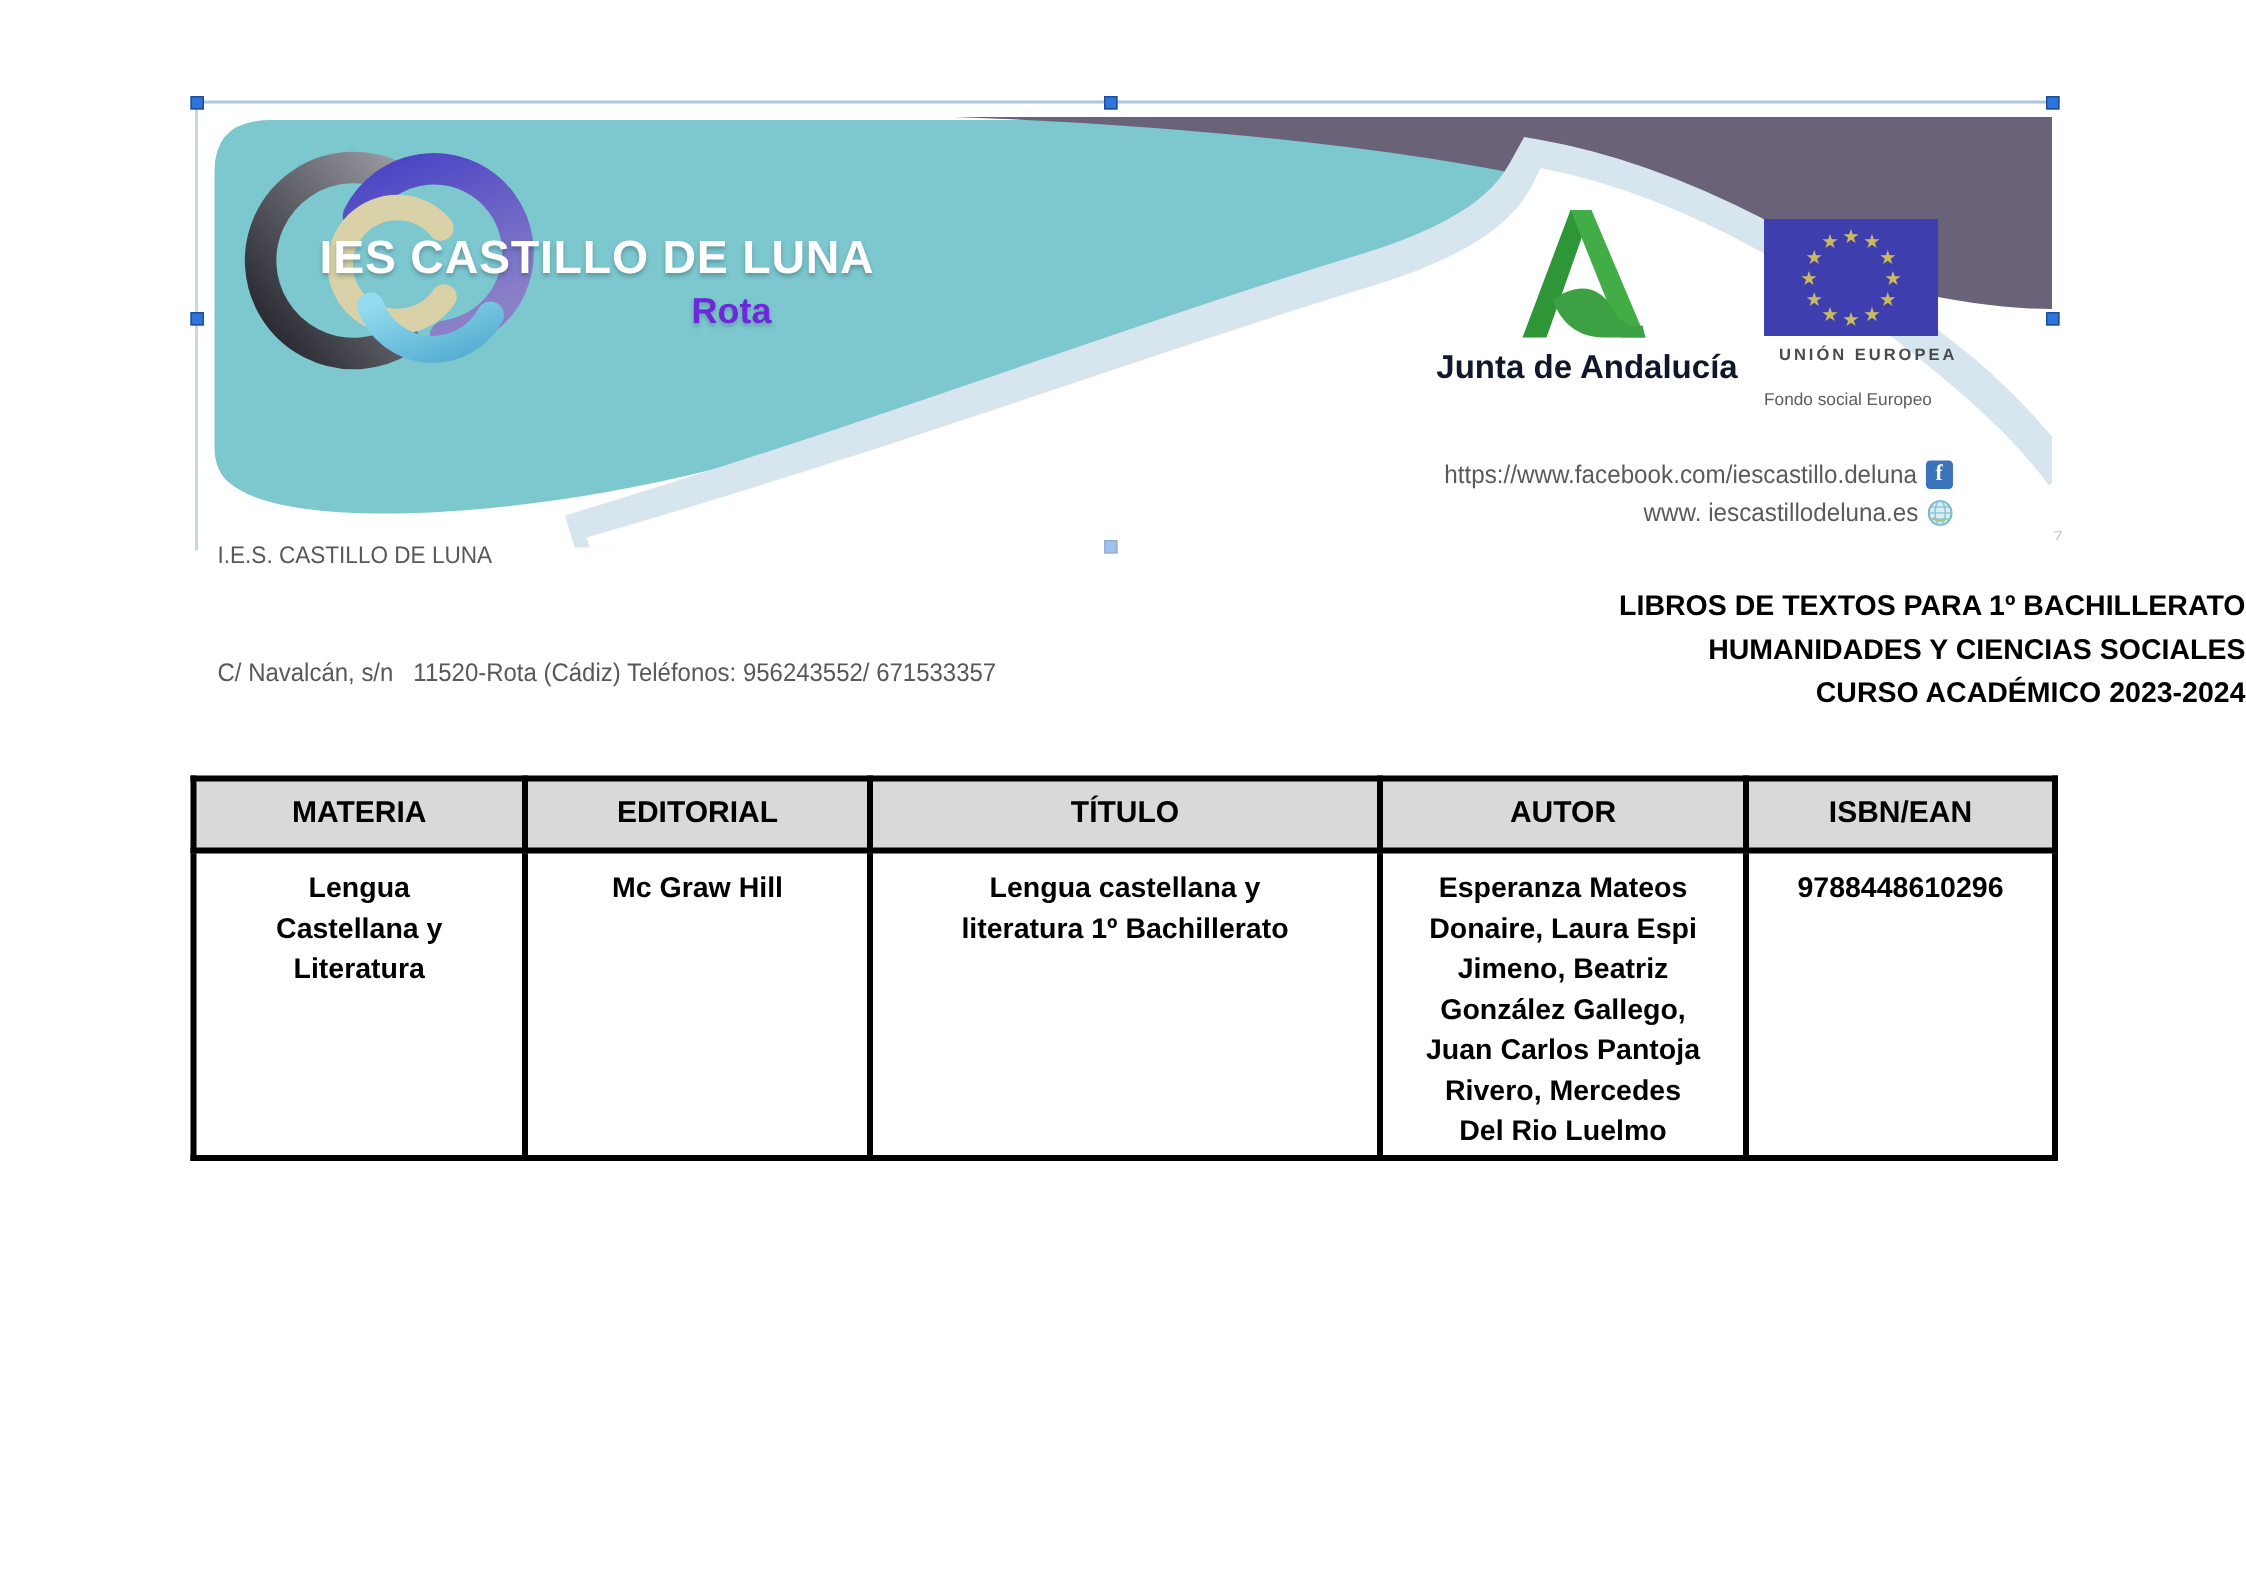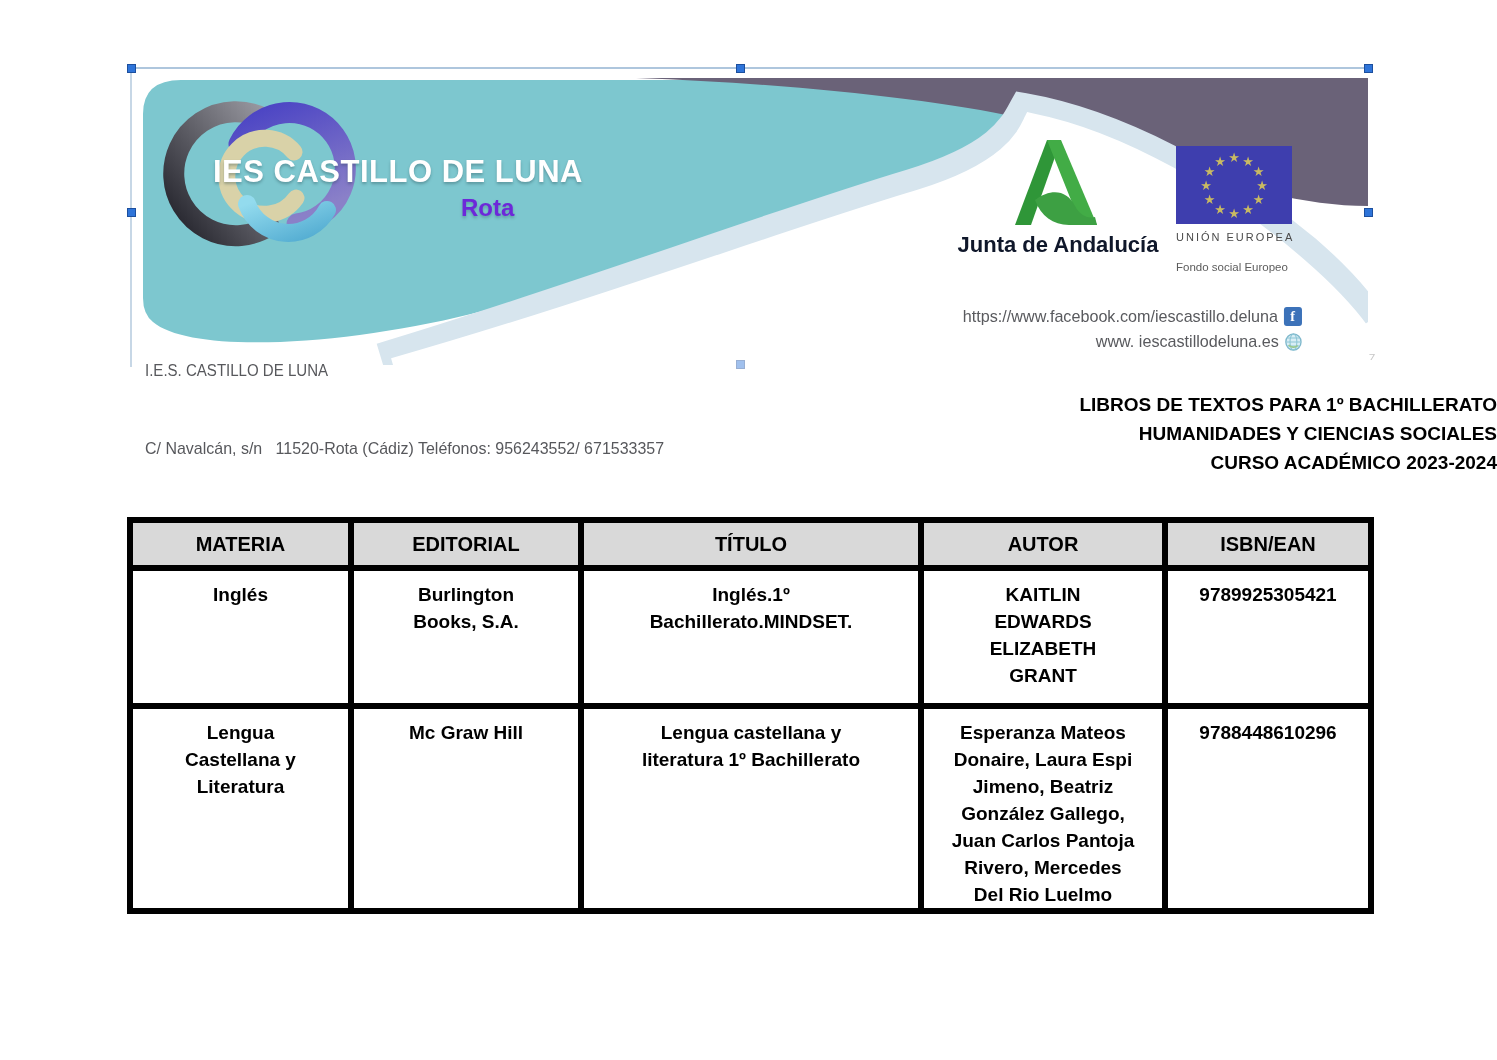--- a/index.html
+++ b/index.html
@@ -30,34 +30,34 @@
   .url-row    { display:flex; justify-content:flex-end; align-items:center; gap:6px; }
   .fb-icon    { display:inline-block; width:19px; height:19px; background:#3c72b9; border-radius:3px;
                 color:#fff; font-weight:bold; font-size:15px; line-height:19px; text-align:center;
                 font-family:"Liberation Serif", serif; }
   .globe-icon svg { display:block; }
 
   .junta-wrap { position:absolute; left:816px; top:60px; width:222px; text-align:center; }
   .junta-text { margin-top:4px; color:#0f172a; font-weight:bold; font-size:22px; white-space:nowrap; }
   .eu-wrap    { position:absolute; left:1045px; top:78px; width:122px; text-align:left; }
   .eu-flag    { width:116px; height:78px; background:#3e3eae; position:relative; }
-  .eu-l1      { margin-top:7px; font-size:11px; font-weight:normal; letter-spacing:2px; color:#4a4a4a; white-space:nowrap; }
+  .eu-l1      { margin-top:7px; font-size:11px; font-weight:bold; letter-spacing:2px; color:#4a4a4a; white-space:nowrap;margin-left:10px; }
   .eu-l2      { margin-top:18px; font-size:11.5px; color:#5c5c5c; white-space:nowrap; }
 
   .stray-mark { position:absolute; left:1369px; top:348px; width:8px; height:12px; color:#c6c6c6;
                 font-size:11px; }
 
   
   .doc-title { position:absolute; left:0; top:390px; width:1497px; text-align:right;
                font-weight:bold; font-size:19px; line-height:29px; color:#000; }
 
   
   table.books { position:absolute; left:127px; top:517px; border-collapse:collapse;
                 table-layout:fixed; width:1241px; font-size:19px; font-weight:bold; color:#000; }
-  table.books th, table.books td { border:6px solid #000000; vertical-align:top; text-align:center;
+  table.books th, table.books td { border:4px solid #000000; vertical-align:top; text-align:center;
                 padding:10px 6px 0 6px; line-height:27px; white-space:pre-line; }
   table.books th { background:#d9d9d9; font-size:20px; height:48px; padding-top:8px; }
   tr.r1 td { height:138px; }
   tr.r2 td { height:205px; }
 </style>
 </head>
 <body>
 
 <div id="page">
 
@@ -196,32 +196,20 @@
     <thead>
       <tr>
         <th>MATERIA</th>
         <th>EDITORIAL</th>
         <th>TÍTULO</th>
         <th>AUTOR</th>
         <th>ISBN/EAN</th>
       </tr>
     </thead>
     <tbody>
-      <tr class="r1">
-        <td>Inglés</td>
-        <td>Burlington
-Books, S.A.</td>
-        <td>Inglés.1º
-Bachillerato.MINDSET.</td>
-        <td>KAITLIN
-EDWARDS
-ELIZABETH
-GRANT</td>
-        <td>9789925305421</td>
-      </tr>
       <tr class="r2">
         <td>Lengua
 Castellana y
 Literatura</td>
         <td>Mc Graw Hill</td>
         <td>Lengua castellana y
 literatura 1º Bachillerato</td>
         <td>Esperanza Mateos
 Donaire, Laura Espi
 Jimeno, Beatriz

